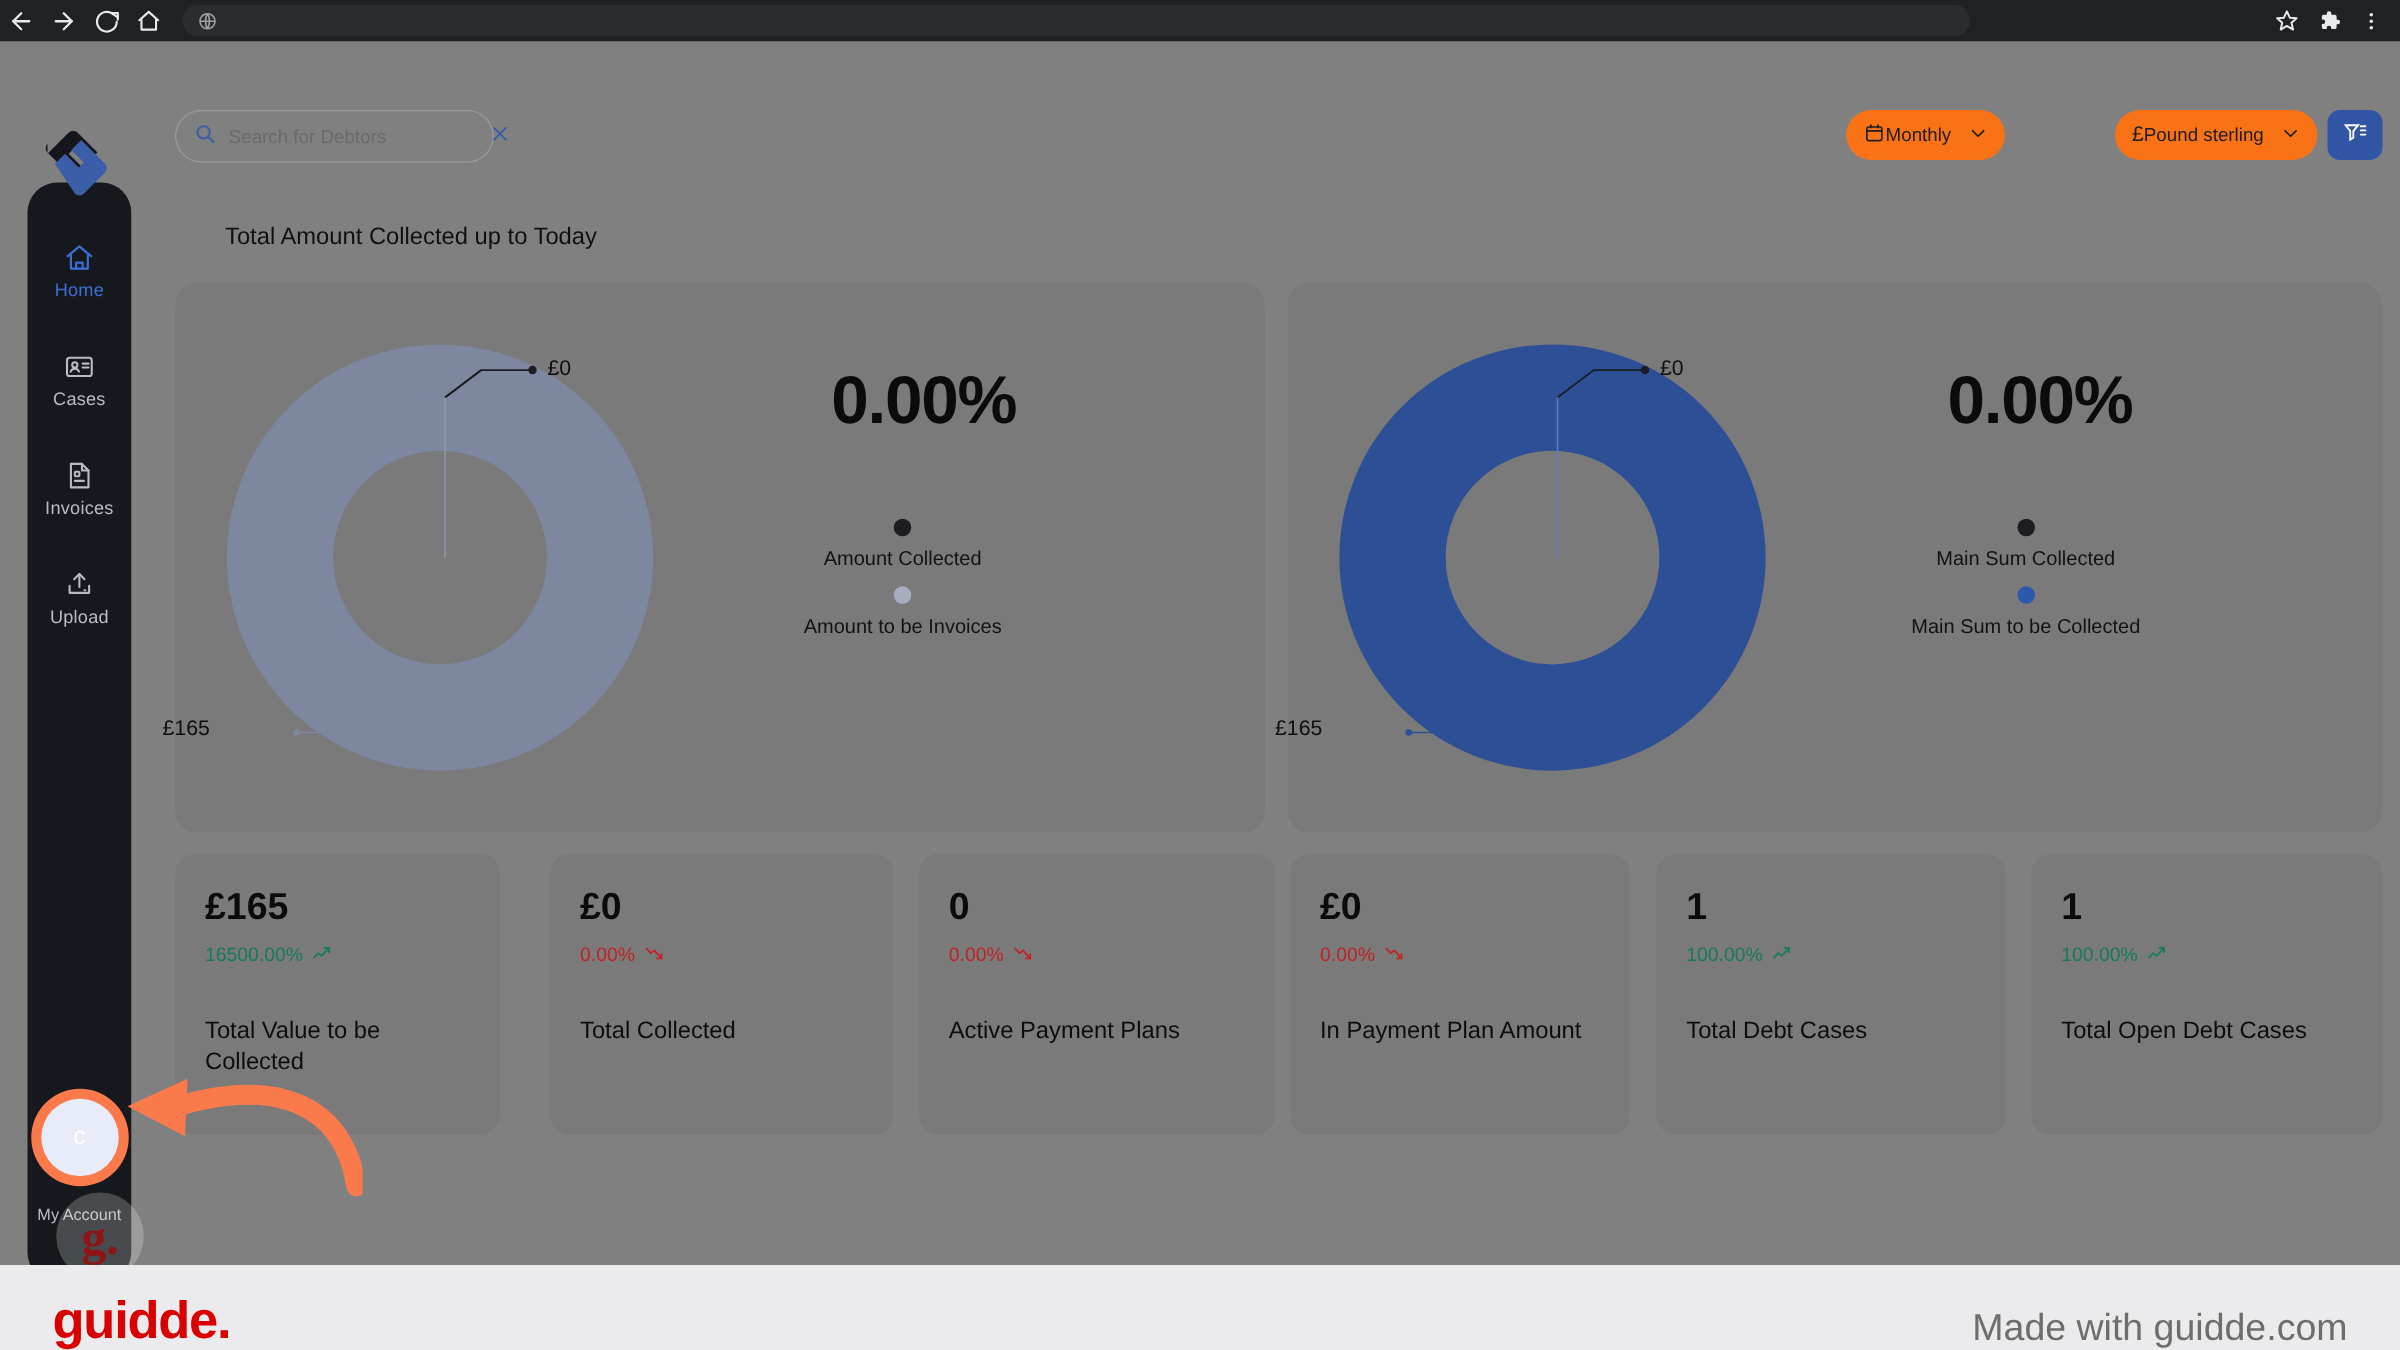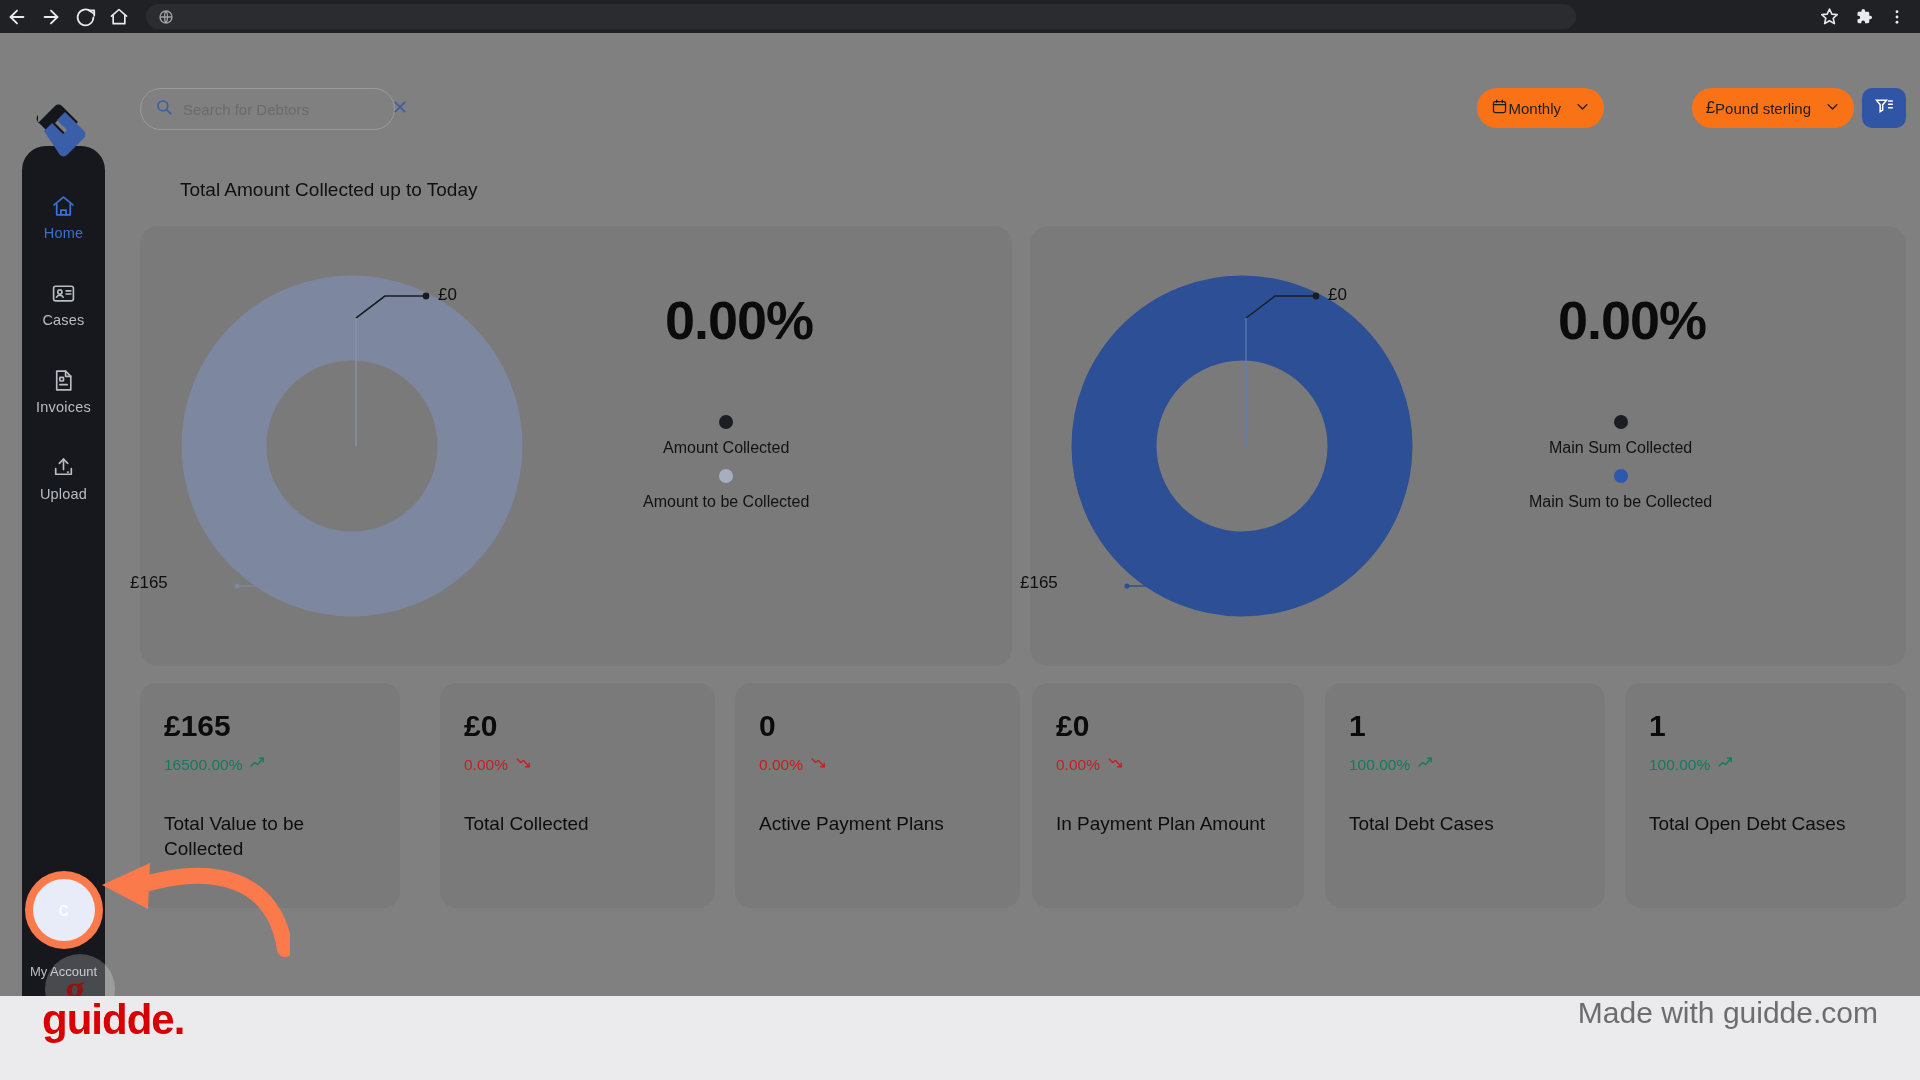--- a/index.html
+++ b/index.html
@@ -138,22 +138,22 @@
     background:rgba(0,0,0,.045); border-radius:16px; padding:28px 24px;
   }
   .kpi .val { font-size:30px; font-weight:700; color:#0b0b0b; line-height:1; }
   .kpi .delta { margin-top:13px; font-size:15.5px; display:flex; align-items:center; gap:7px;}
   .kpi .delta.up { color:#157a5e; }
   .kpi .delta.down { color:#c32121; }
   .kpi .cap { margin-top:36px; font-size:19px; color:#0d0d0d; line-height:1.32; }
 
   
   #footer {
-    position:absolute; left:0; bottom:0; width:1920px; height:84px;
-    background:#ebebed; display:flex; align-items:flex-start;
+    position:absolute; left:0; bottom:0; width:1920px; height:68px;
+    background:#ebebed; display:flex; align-items:flex-end;
     justify-content:space-between; padding:0 42px; z-index:30;
   }
   #footer-logo { font-family:"Liberation Sans", sans-serif; font-size:42px; font-weight:700; color:#d80000; letter-spacing:-1px;}
   #footer-made { font-size:30px; color:#6d6d6d; }
 </style>
 </head>
 <body>
 
 <div id="browser-bar">
   <div class="nav-btn">
@@ -355,21 +355,21 @@
       <div class="dlabel" style="left:-50px; top:299px;">£165</div>
     </div>
     <div class="pct" style="left:525px; top:63px;">0.00%</div>
     <div class="legend" style="left:503px; top:189px;">
       <div class="legend-row">
         <span class="dot" style="background:#1b1d22;"></span>
         <span>Amount Collected</span>
       </div>
       <div class="legend-row">
         <span class="dot" style="background:#a7aec0;"></span>
-        <span>Amount to be Collected</span>
+        <span>Amount to be Invoices</span>
       </div>
     </div>
   </div>
 
   <div class="chart-card" id="chart-card-2">
     <div class="donut-wrap">
       <svg width="345" height="345" viewBox="0 0 345 345">
         <circle cx="172" cy="172" r="128" fill="none" stroke="#2c4f96" stroke-width="85"></circle>
         <path d="M176 44 L205 22 L245 22" stroke="#1b1d22" stroke-width="1.4" fill="none"></path>
         <circle cx="246" cy="22" r="3.4" fill="#1b1d22"></circle>

